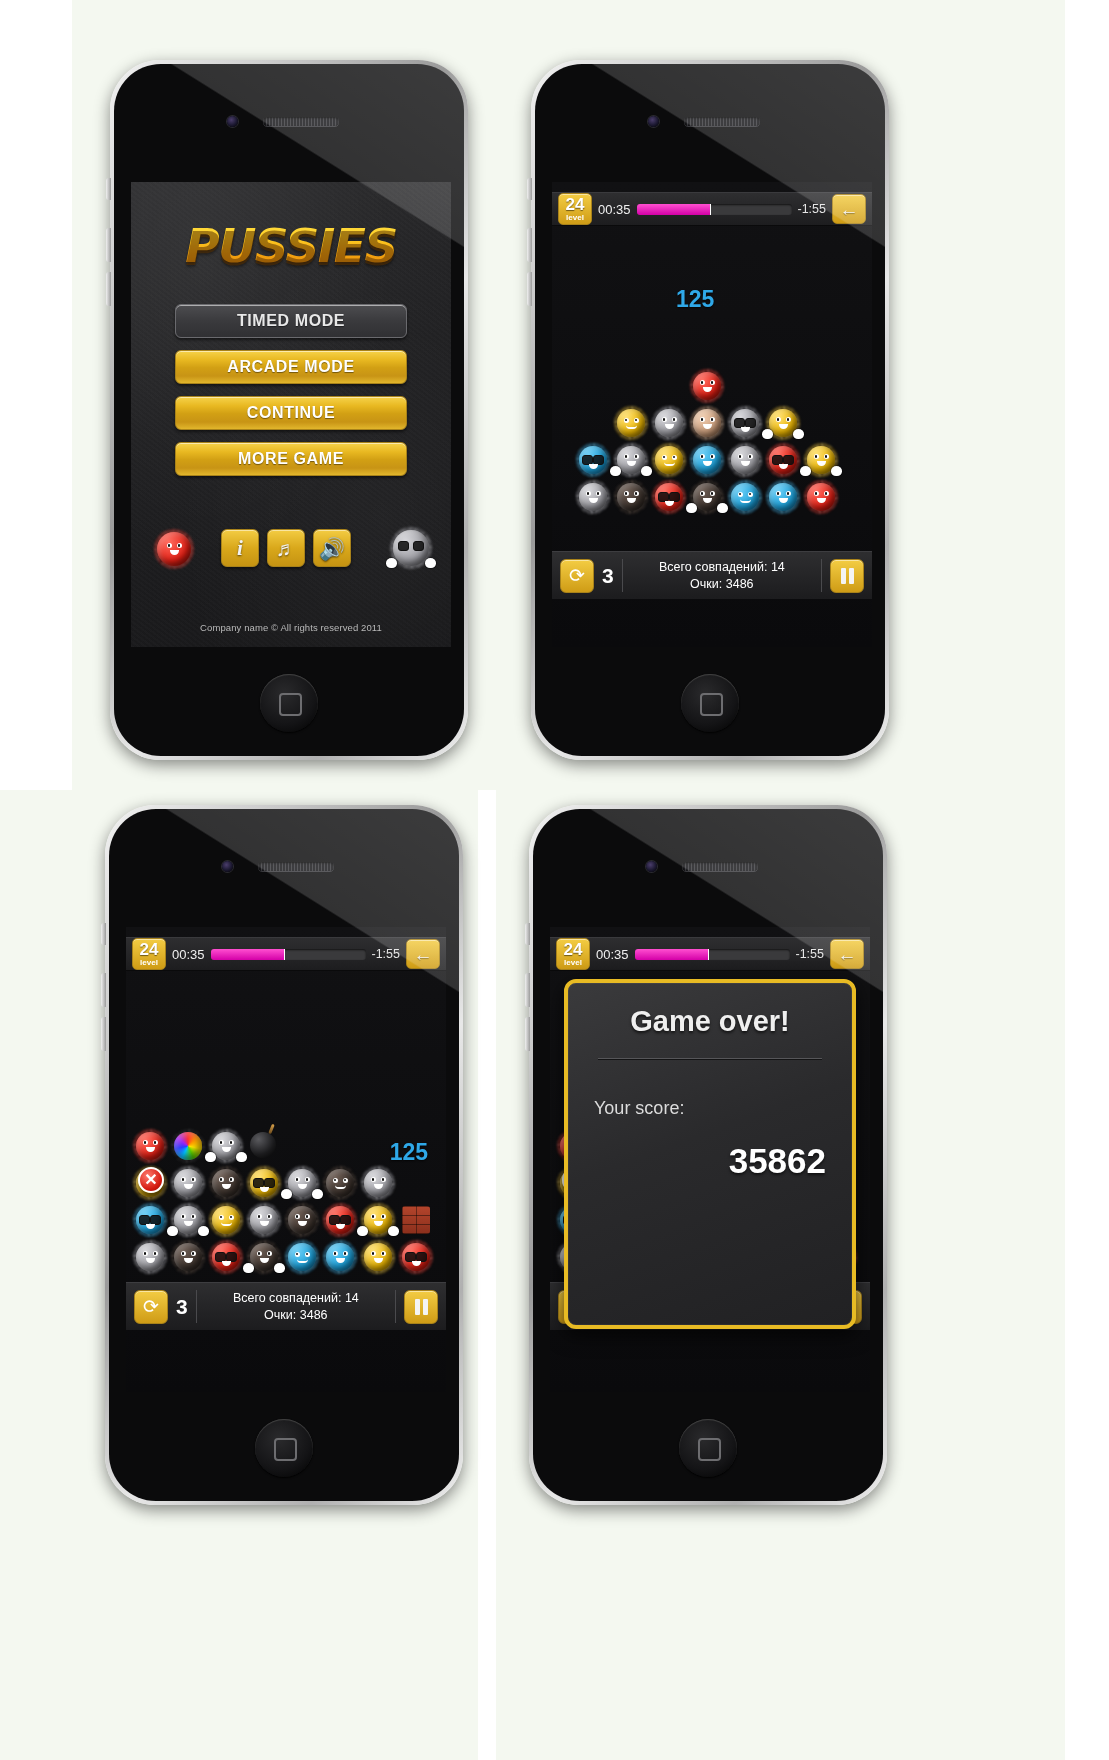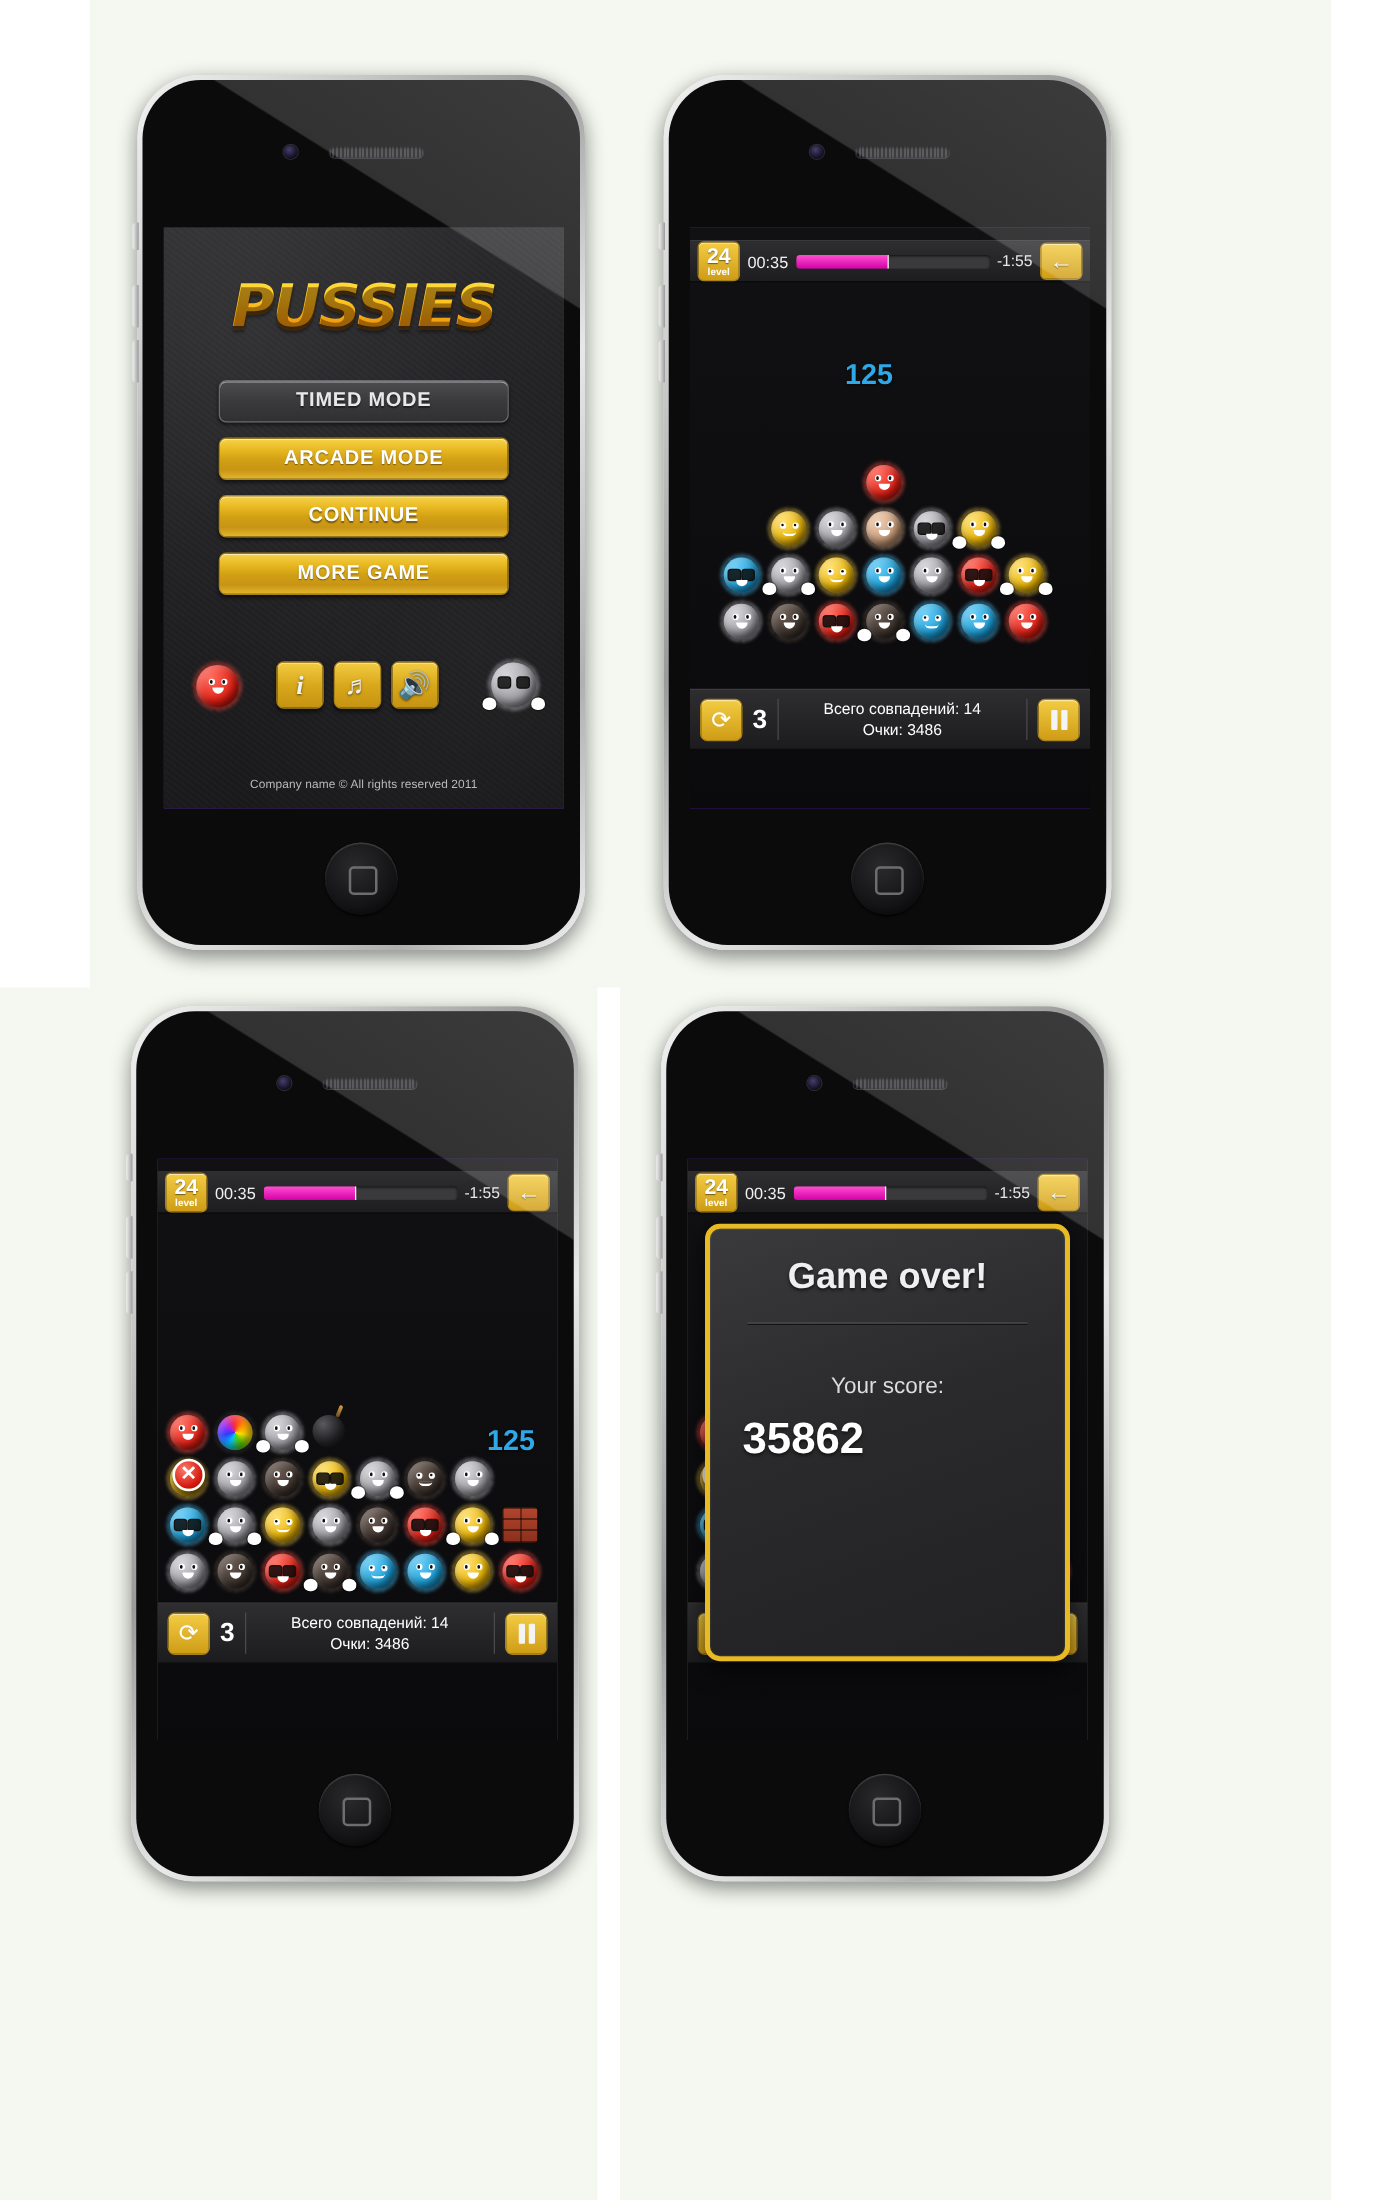--- a/index.html
+++ b/index.html
@@ -249,22 +249,22 @@
   .modal {
     position:absolute; left:14px; top:52px; width:292px; height:350px;
     border-radius:12px; border:4px solid #e8bb24;
     background:linear-gradient(160deg,#3a3a3c 0%,#2a2a2c 45%,#212123 100%);
     box-shadow:0 6px 20px rgba(0,0,0,.7), inset 0 0 0 1px rgba(255,255,255,.06);
     z-index:30; padding:22px 26px;
   }
   .modal h1 { color:#efefef; font-size:29px; font-weight:bold; text-align:center;
               text-shadow:0 2px 3px rgba(0,0,0,.65); }
   .modal hr { border:0; border-top:1px solid #565659; border-bottom:1px solid #141415; margin:20px 4px 0; }
-  .modal .lab { text-align:center; color:#dcdcdc; font-size:18px; margin-top:38px; }
-  .modal .val { text-align:left; color:#fff; font-size:35px; font-weight:bold; margin-top:12px;
+  .modal .lab { color:#dcdcdc; font-size:18px; margin-top:38px; }
+  .modal .val { text-align:right; color:#fff; font-size:35px; font-weight:bold; margin-top:22px;
                 text-shadow:0 2px 3px rgba(0,0,0,.6); }
   .modal .mbtn { margin-top:0; }
   .modal .mbtns { margin-top:52px; display:flex; flex-direction:column; gap:13px; padding:0 16px; }
   .modal .mbtn { height:36px; font-size:15px; margin:0; }
 </style>
 </head>
 <body>
 
 <div class="bgstrip" id="strip-left"></div>
 <div class="bgstrip" id="strip-right"></div>

